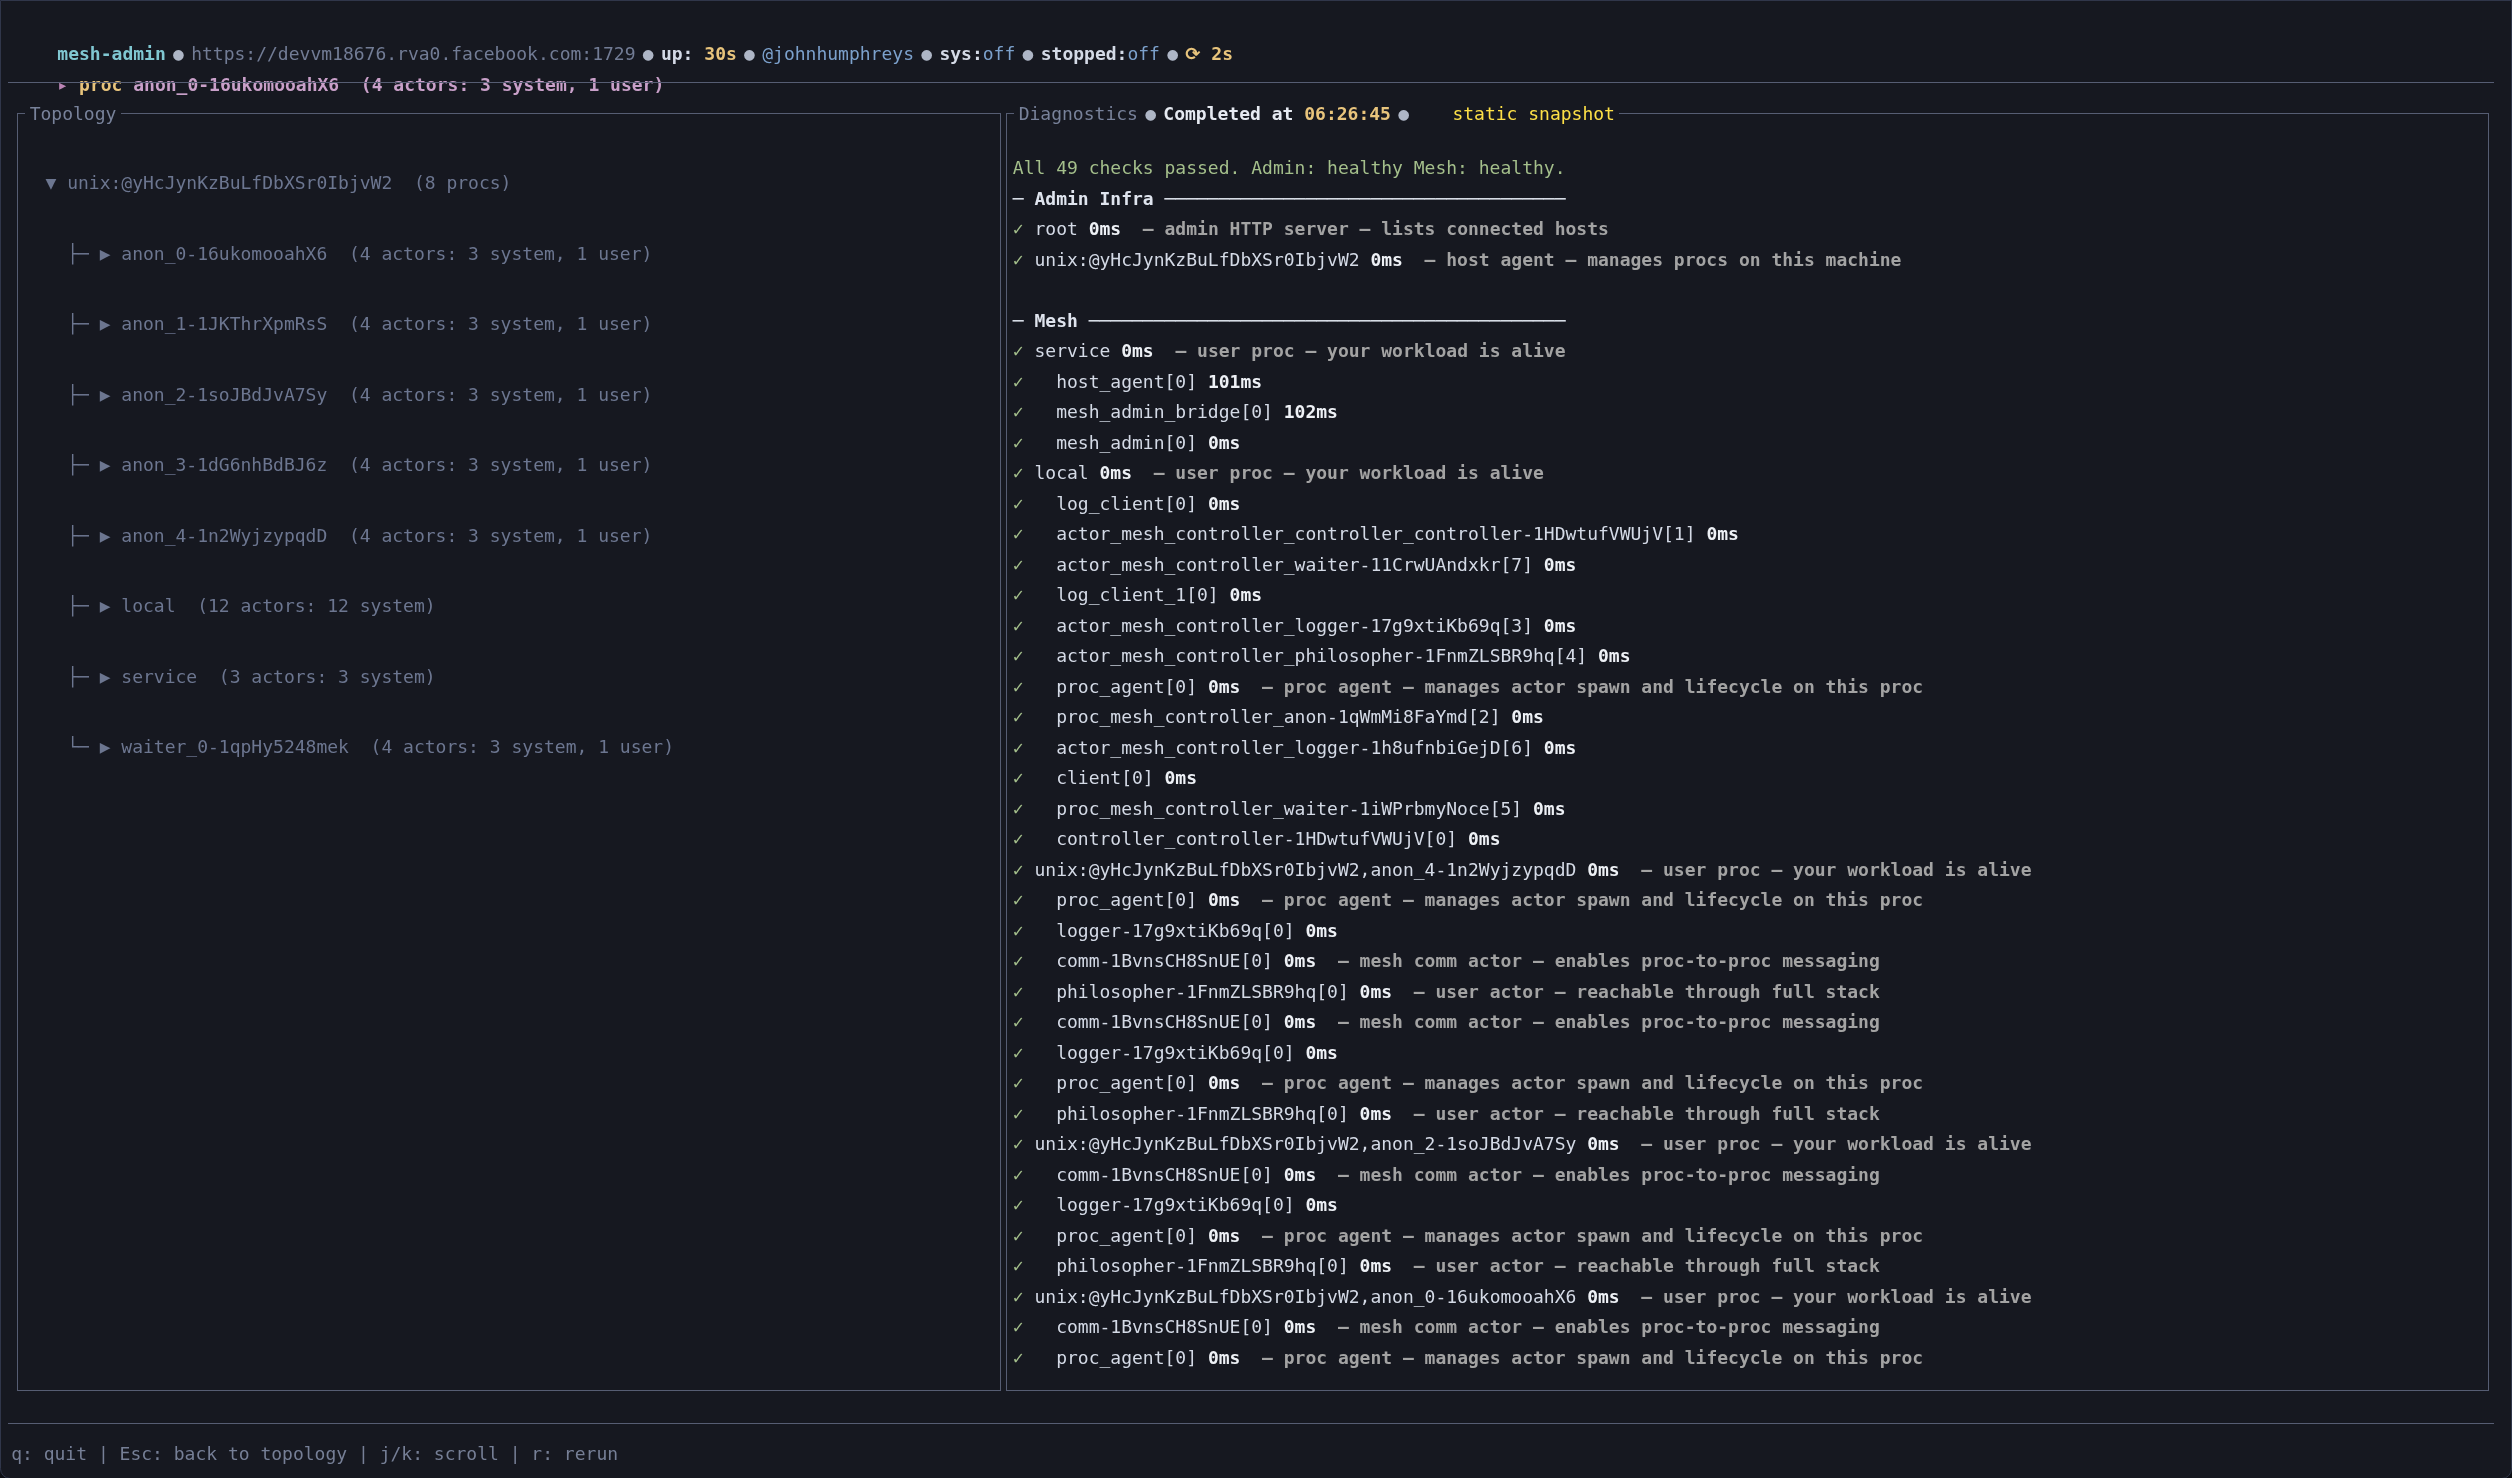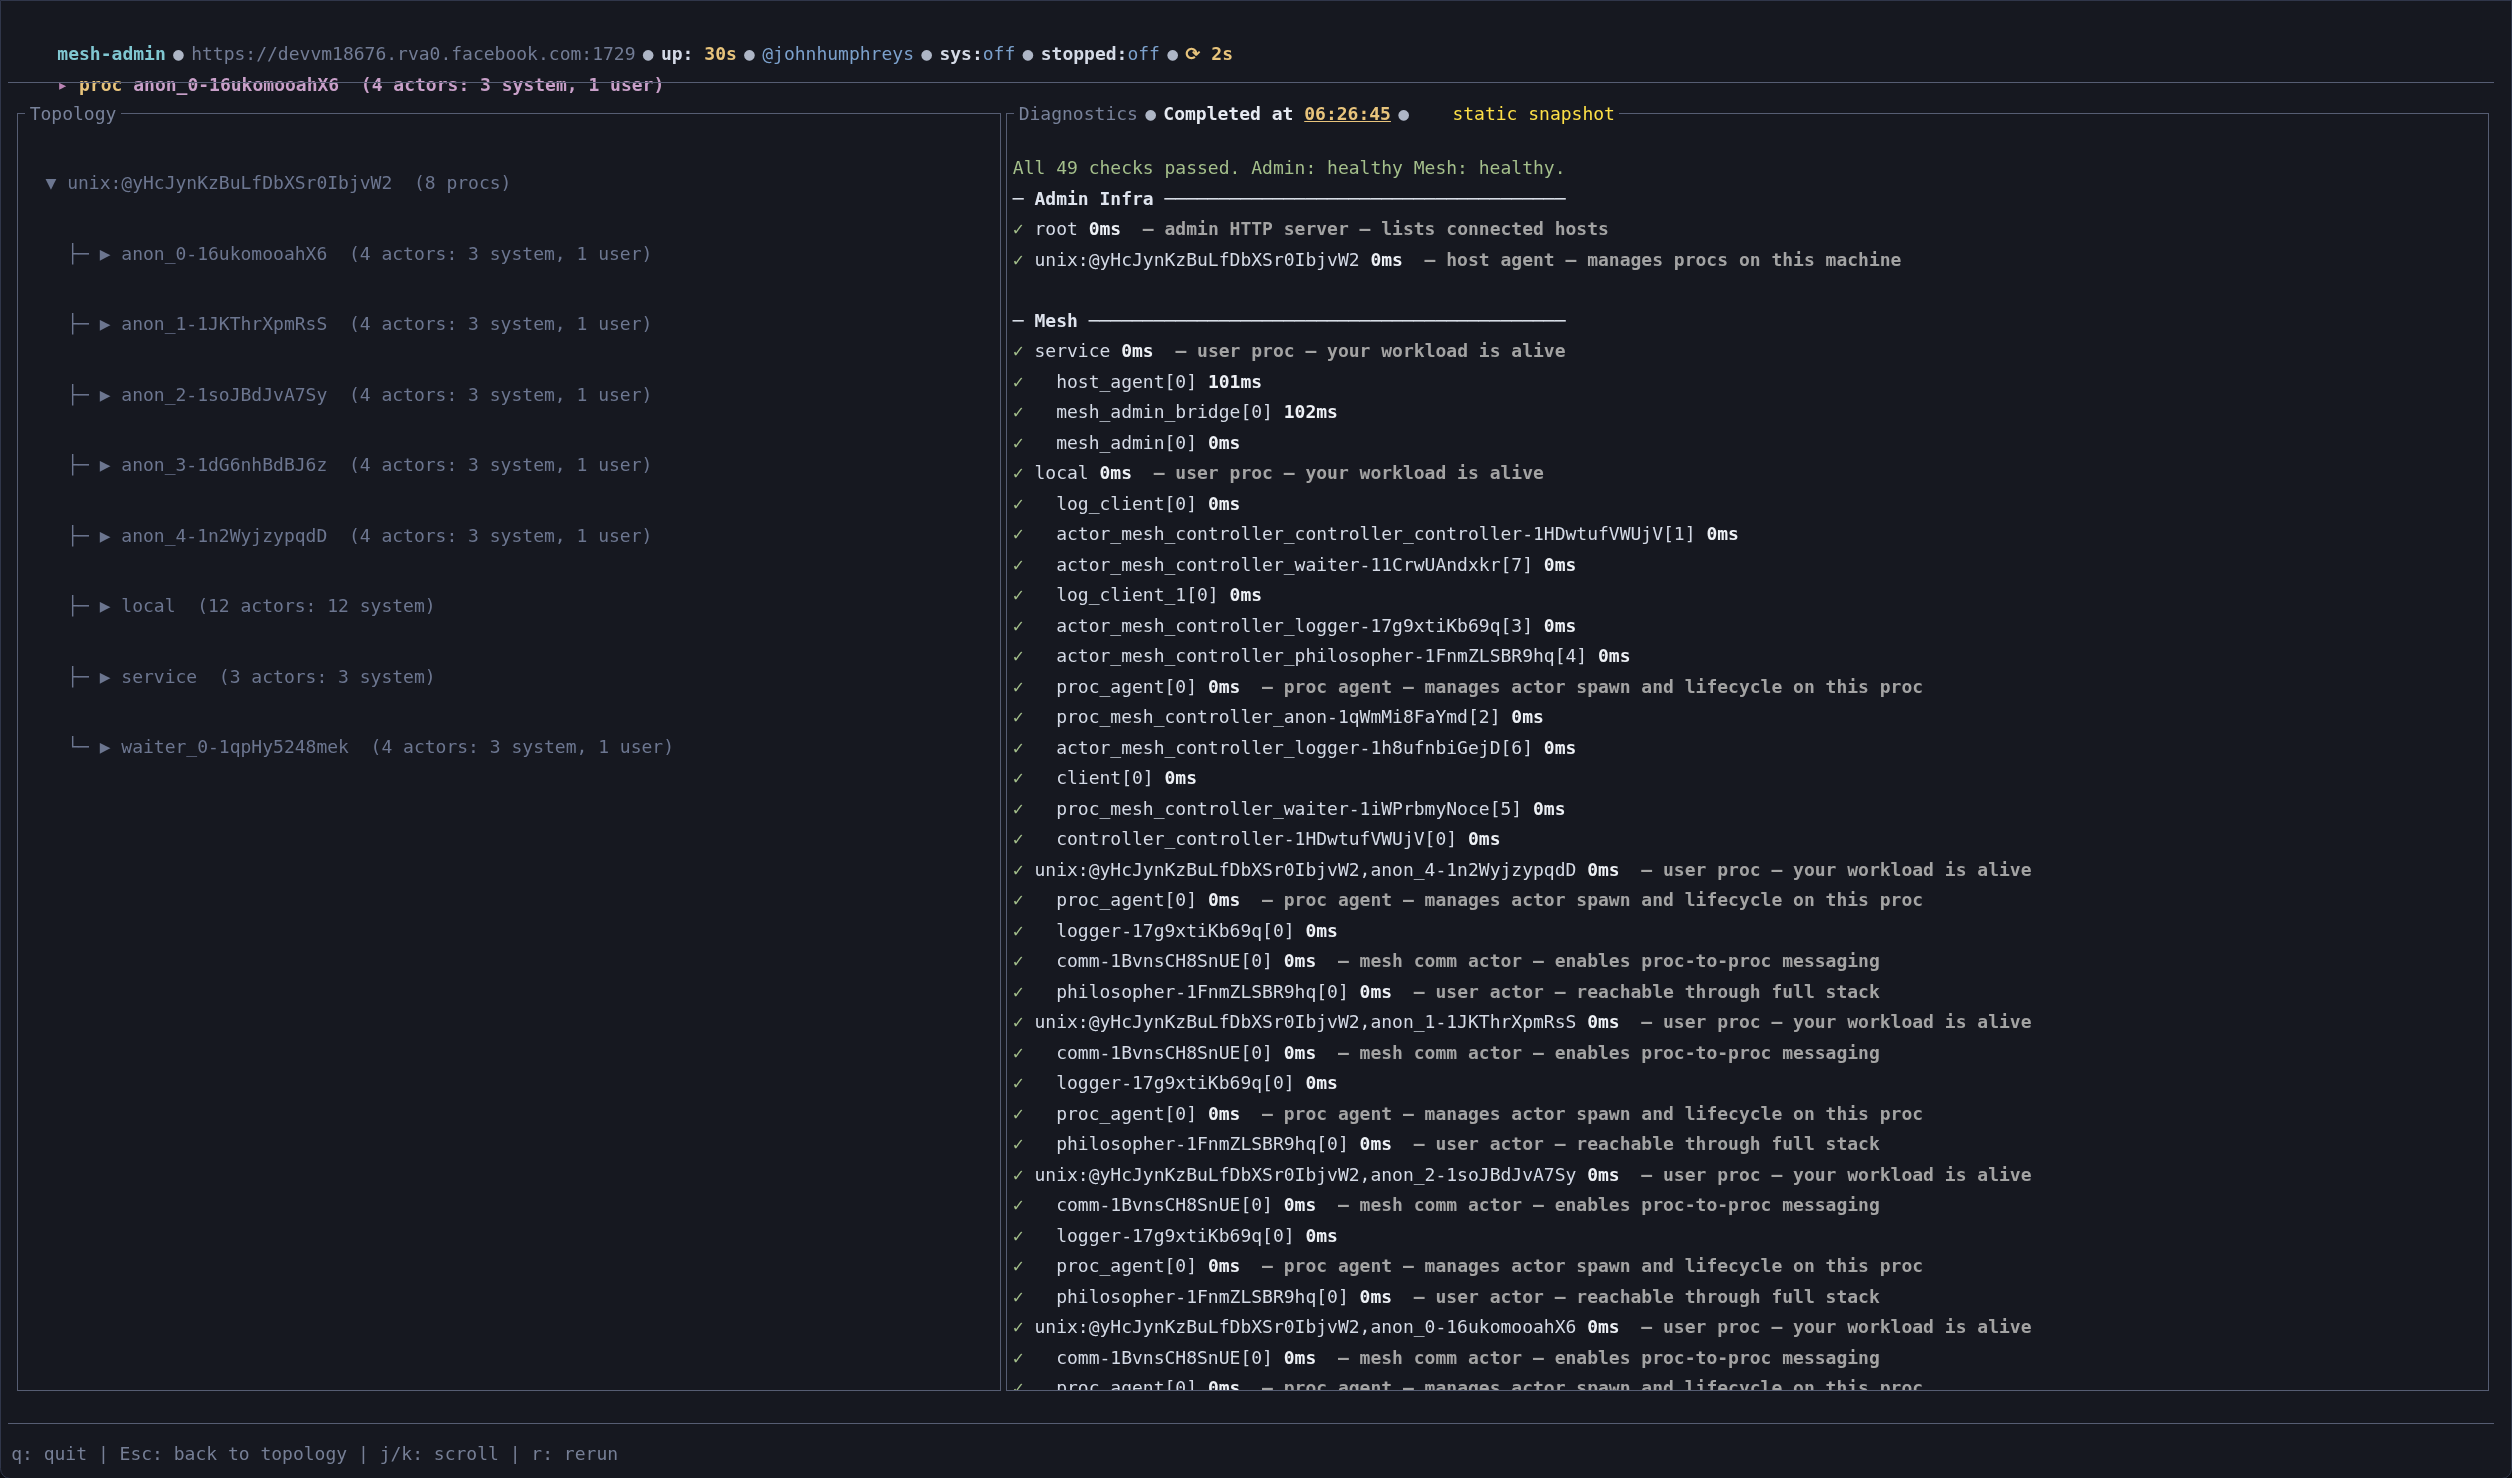--- a/index.html
+++ b/index.html
@@ -26,21 +26,21 @@
   .c-kw{color:#e8c47c; font-weight:bold;}
   .c-pink{color:#c9a0c9;font-weight:bold;}
   .toprule{position:absolute; left:7.3px; right:17.4px; top:81px; border-top:1.5px solid #565d73;}
   
   .panel{position:absolute; top:112px; bottom:87px; border:1.5px solid #565d73; background:#161820; box-sizing:border-box;}
   .panel-topology{left:16px; width:984px;}
   .panel-diagnostics{left:1005px; width:1483px;}
   .panel-title{position:absolute; top:-15.3px; left:7.3px; background:#161820; padding:0 4.4px; white-space:pre;}
   .t-muted{color:#78829a;text-align:right;}
   .t-white{color:#e6eaf2; font-weight:bold;}
-  .t-time{color:#e8c47c; font-weight:bold;text-decoration:underline;}
+  .t-time{color:#e8c47c; font-weight:bold;}
   .t-dim{color:#fde047;margin-left:36px;}
   .panel-body{position:absolute; inset:0; padding:14px 0 0 5.8px; overflow:hidden;}
   
   .topo-row{white-space:pre; color:#6c7690; height:30.5px;margin-top:40px;}
   
   .diag-summary{white-space:pre; color:#a4bf8b; height:30.5px;margin-top:25px;}
   .c-check{color:#a4bf8b;}
   .c-name{color:#d4dae6;}
   .c-time{color:#eef1f6; font-weight:bold;}
   .c-desc{color:#a3a3a3;font-weight:bold;}
@@ -103,21 +103,20 @@
         <div class="row"><span class="c-check">✓</span><span class="c-name">   proc_mesh_controller_anon-1qWmMi8FaYmd[2] </span><span class="c-time">0ms</span></div>
         <div class="row"><span class="c-check">✓</span><span class="c-name">   actor_mesh_controller_logger-1h8ufnbiGejD[6] </span><span class="c-time">0ms</span></div>
         <div class="row"><span class="c-check">✓</span><span class="c-name">   client[0] </span><span class="c-time">0ms</span></div>
         <div class="row"><span class="c-check">✓</span><span class="c-name">   proc_mesh_controller_waiter-1iWPrbmyNoce[5] </span><span class="c-time">0ms</span></div>
         <div class="row"><span class="c-check">✓</span><span class="c-name">   controller_controller-1HDwtufVWUjV[0] </span><span class="c-time">0ms</span></div>
         <div class="row"><span class="c-check">✓</span><span class="c-name"> unix:@yHcJynKzBuLfDbXSr0IbjvW2,anon_4-1n2WyjzypqdD </span><span class="c-time">0ms</span><span class="c-desc">  – user proc – your workload is alive</span></div>
         <div class="row"><span class="c-check">✓</span><span class="c-name">   proc_agent[0] </span><span class="c-time">0ms</span><span class="c-desc">  – proc agent – manages actor spawn and lifecycle on this proc</span></div>
         <div class="row"><span class="c-check">✓</span><span class="c-name">   logger-17g9xtiKb69q[0] </span><span class="c-time">0ms</span></div>
         <div class="row"><span class="c-check">✓</span><span class="c-name">   comm-1BvnsCH8SnUE[0] </span><span class="c-time">0ms</span><span class="c-desc">  – mesh comm actor – enables proc-to-proc messaging</span></div>
         <div class="row"><span class="c-check">✓</span><span class="c-name">   philosopher-1FnmZLSBR9hq[0] </span><span class="c-time">0ms</span><span class="c-desc">  – user actor – reachable through full stack</span></div>
-        <div class="row"><span class="c-check">✓</span><span class="c-name"> unix:@yHcJynKzBuLfDbXSr0IbjvW2,anon_1-1JKThrXpmRsS </span><span class="c-time">0ms</span><span class="c-desc">  – user proc – your workload is alive</span></div>
         <div class="row"><span class="c-check">✓</span><span class="c-name">   comm-1BvnsCH8SnUE[0] </span><span class="c-time">0ms</span><span class="c-desc">  – mesh comm actor – enables proc-to-proc messaging</span></div>
         <div class="row"><span class="c-check">✓</span><span class="c-name">   logger-17g9xtiKb69q[0] </span><span class="c-time">0ms</span></div>
         <div class="row"><span class="c-check">✓</span><span class="c-name">   proc_agent[0] </span><span class="c-time">0ms</span><span class="c-desc">  – proc agent – manages actor spawn and lifecycle on this proc</span></div>
         <div class="row"><span class="c-check">✓</span><span class="c-name">   philosopher-1FnmZLSBR9hq[0] </span><span class="c-time">0ms</span><span class="c-desc">  – user actor – reachable through full stack</span></div>
         <div class="row"><span class="c-check">✓</span><span class="c-name"> unix:@yHcJynKzBuLfDbXSr0IbjvW2,anon_2-1soJBdJvA7Sy </span><span class="c-time">0ms</span><span class="c-desc">  – user proc – your workload is alive</span></div>
         <div class="row"><span class="c-check">✓</span><span class="c-name">   comm-1BvnsCH8SnUE[0] </span><span class="c-time">0ms</span><span class="c-desc">  – mesh comm actor – enables proc-to-proc messaging</span></div>
         <div class="row"><span class="c-check">✓</span><span class="c-name">   logger-17g9xtiKb69q[0] </span><span class="c-time">0ms</span></div>
         <div class="row"><span class="c-check">✓</span><span class="c-name">   proc_agent[0] </span><span class="c-time">0ms</span><span class="c-desc">  – proc agent – manages actor spawn and lifecycle on this proc</span></div>
         <div class="row"><span class="c-check">✓</span><span class="c-name">   philosopher-1FnmZLSBR9hq[0] </span><span class="c-time">0ms</span><span class="c-desc">  – user actor – reachable through full stack</span></div>
         <div class="row"><span class="c-check">✓</span><span class="c-name"> unix:@yHcJynKzBuLfDbXSr0IbjvW2,anon_0-16ukomooahX6 </span><span class="c-time">0ms</span><span class="c-desc">  – user proc – your workload is alive</span></div>

